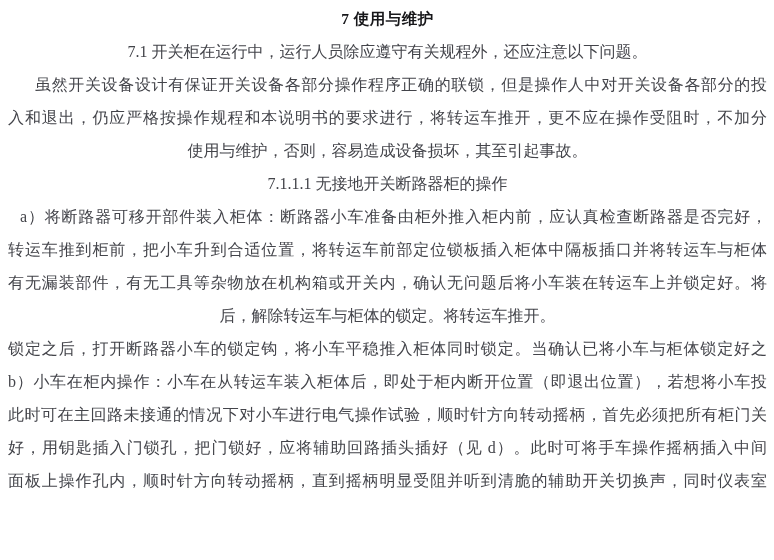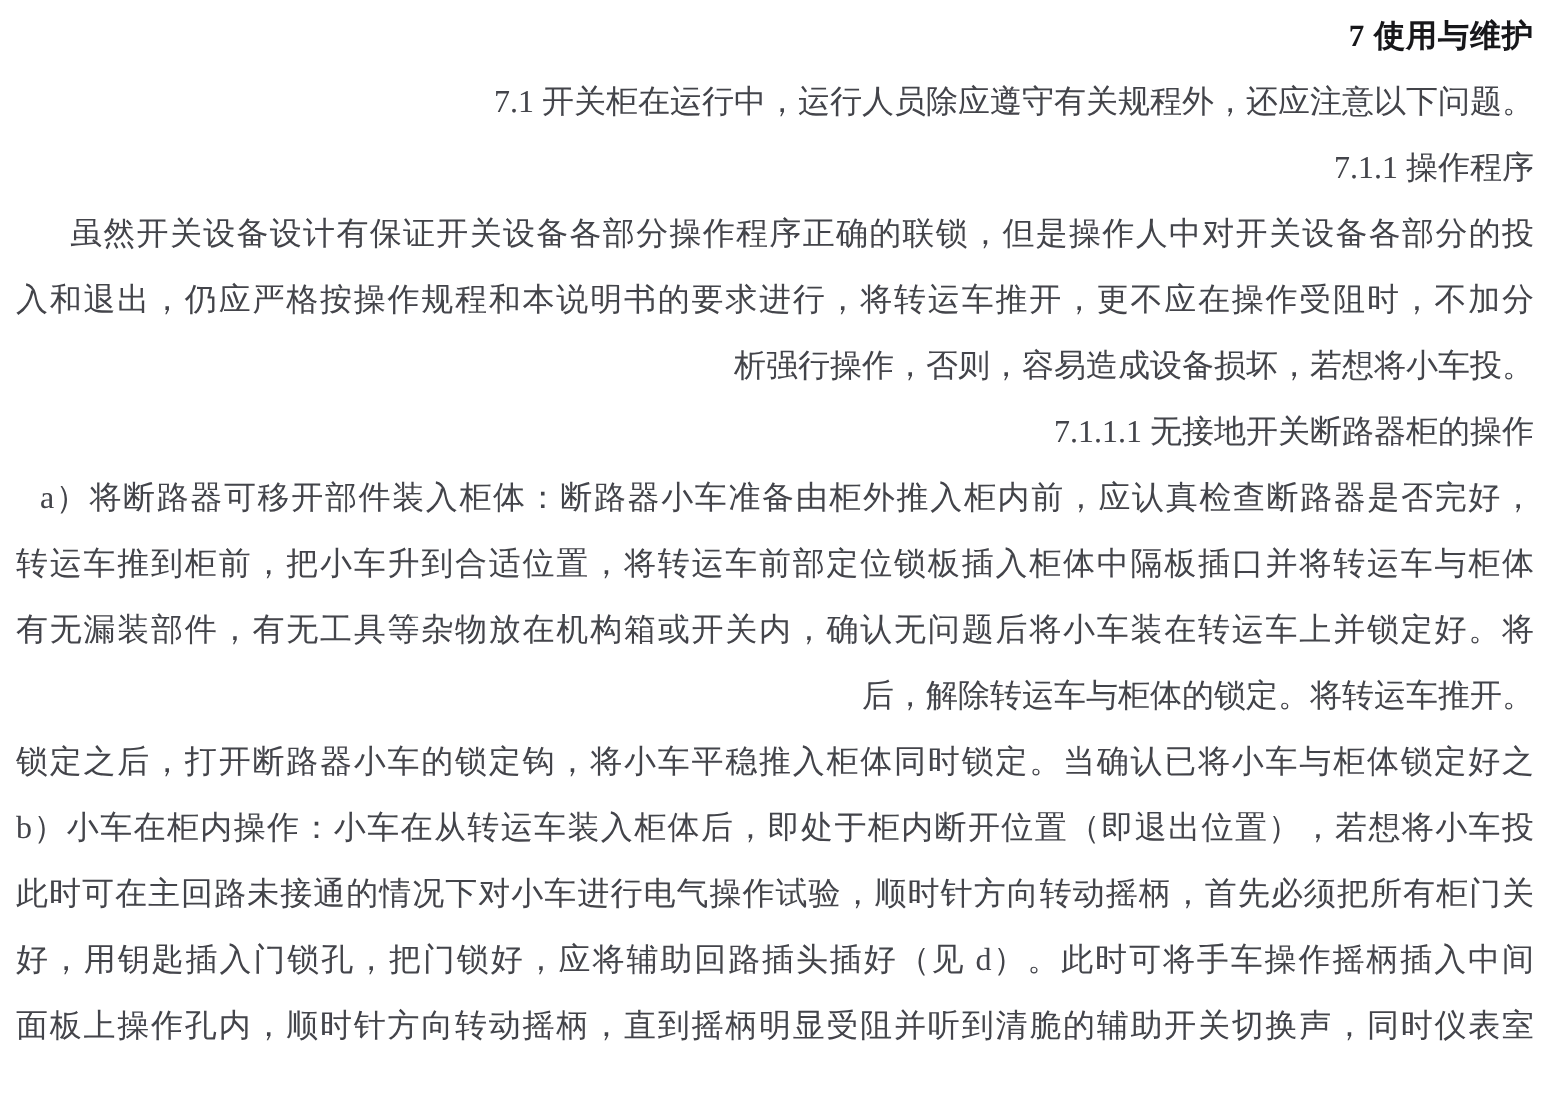--- a/index.html
+++ b/index.html
@@ -16,21 +16,21 @@
     box-sizing: border-box;
     width: 774px;
     padding: 2px 7px 0 8px;
     font-family: "Liberation Serif", "DejaVu Serif", serif;
     color: #43444a;
   }
   .line {
     height: 33px;
     line-height: 33px;
     font-size: 16px;
-    text-align: right;
+    text-align: center;
     overflow: hidden;
   }
   .line.heading {
     font-weight: bold;
     font-size: 15.5px;
     color: #17171a;
     letter-spacing: 0.5px;
   }
   .line.justify {
     text-align: justify;
@@ -39,24 +39,23 @@
   .line.indent1 { padding-left: 12px; }
   .line.indent2 { padding-left: 27px; }
 </style>
 </head>
 <body>
 
 <div class="doc">
   <div id="doc-body">
       <div class="line heading">7 使用与维护</div>
       <div class="line">7.1 开关柜在运行中，运行人员除应遵守有关规程外，还应注意以下问题。</div>
-      <div class="line">7.1.1 操作程序</div>
       <div class="line indent2 justify">虽然开关设备设计有保证开关设备各部分操作程序正确的联锁，但是操作人中对开关设备各部分的投</div>
       <div class="line justify">入和退出，仍应严格按操作规程和本说明书的要求进行，将转运车推开，更不应在操作受阻时，不加分</div>
-      <div class="line">析强行操作，否则，容易造成设备损坏，若想将小车投。</div>
+      <div class="line">使用与维护，否则，容易造成设备损坏，其至引起事故。</div>
       <div class="line">7.1.1.1 无接地开关断路器柜的操作</div>
       <div class="line indent1 justify">a）将断路器可移开部件装入柜体：断路器小车准备由柜外推入柜内前，应认真检查断路器是否完好，</div>
       <div class="line justify">转运车推到柜前，把小车升到合适位置，将转运车前部定位锁板插入柜体中隔板插口并将转运车与柜体</div>
       <div class="line justify">有无漏装部件，有无工具等杂物放在机构箱或开关内，确认无问题后将小车装在转运车上并锁定好。将</div>
       <div class="line">后，解除转运车与柜体的锁定。将转运车推开。</div>
       <div class="line justify">锁定之后，打开断路器小车的锁定钩，将小车平稳推入柜体同时锁定。当确认已将小车与柜体锁定好之</div>
       <div class="line justify">b）小车在柜内操作：小车在从转运车装入柜体后，即处于柜内断开位置（即退出位置），若想将小车投</div>
       <div class="line justify">此时可在主回路未接通的情况下对小车进行电气操作试验，顺时针方向转动摇柄，首先必须把所有柜门关</div>
       <div class="line justify">好，用钥匙插入门锁孔，把门锁好，应将辅助回路插头插好（见 d）。此时可将手车操作摇柄插入中间</div>
       <div class="line justify">面板上操作孔内，顺时针方向转动摇柄，直到摇柄明显受阻并听到清脆的辅助开关切换声，同时仪表室</div>

